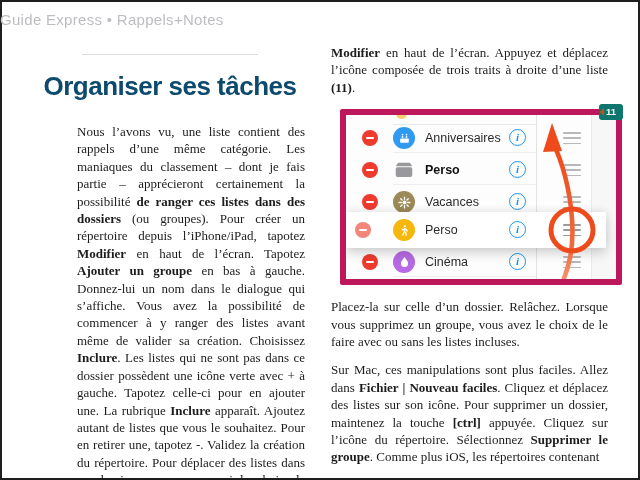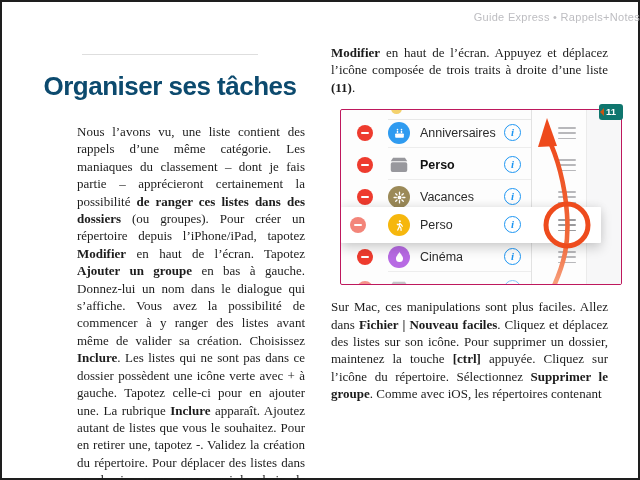--- a/index.html
+++ b/index.html
@@ -1,35 +1,35 @@
 <!DOCTYPE html>
 <html><head>
 <meta charset="utf-8">
 <style>
   html,body{margin:0;padding:0;background:#e8e8e8;}
   .page{position:relative;width:640px;height:480px;background:#ffffff;overflow:hidden;
         box-shadow:inset 0 0 0 2px #1e1e1e;font-family:"Liberation Serif",serif;color:#1c1c1c;}
   
-  .running-head{position:absolute;top:11px;left:0;right:0;text-align:right;
-        font-family:"Liberation Sans",sans-serif;font-size:11px;color:#bdbdc1;letter-spacing:.3px;}
+  .running-head{position:absolute;top:11px;left:0;right:0;text-align:left;
+        font-family:"Liberation Sans",sans-serif;font-size:15px;color:#bdbdc1;letter-spacing:.3px;}
   
   .col-left{position:absolute;left:35px;top:46px;width:270px;}
   .col-right{position:absolute;left:331px;top:44px;width:277px;}
   .chapter-label{text-align:center;font-family:"Liberation Sans",sans-serif;
         font-size:11.5px;font-weight:700;color:#3f3f3f;letter-spacing:.2px;}
   .chapter-rule{width:176px;margin:8px auto 0;border:0;border-top:1px solid #dedede;}
   .page-title{margin:16px 0 0;text-align:center;font-family:"Liberation Sans",sans-serif;
         font-size:26px;font-weight:700;letter-spacing:-.5px;color:#0c4a6e;}
   p.body{margin:0;font-size:13px;line-height:17.4px;text-align:justify;}
   p.body b{font-weight:700;}
   .col-left p.body{margin-top:21px;margin-left:42px;}
   .col-right p.body + p.body{margin-top:11px;}
   
   .figure-wrap{position:relative;margin:13px 0 13px 9px;width:282px;height:176px;}
-  .figure{position:absolute;inset:0;background:#fdfdfd;border:1px solid #be185d;
+  .figure{position:absolute;inset:0;background:#fdfdfd;border:6px solid #be185d;
         border-radius:2px;overflow:hidden;font-family:"Liberation Sans",sans-serif;}
   .fig-vline{position:absolute;left:190px;top:0;bottom:0;width:1px;background:#e2e2e2;}
   .fig-right-strip{position:absolute;left:245px;top:0;bottom:0;right:0;background:#f7f7f8;border-left:1px solid #ebebeb;}
   .fig-top-sep{position:absolute;top:9px;left:47px;width:143px;height:1px;background:#e8e8e8;}
   .fig-top-dot{position:absolute;top:-3px;left:50px;width:11px;height:7px;border-radius:0 0 6px 6px;background:#f0c33c;opacity:.75;}
   .fig-row{position:absolute;left:0;width:282px;height:30px;}
   .fig-row .rowsep{position:absolute;bottom:0;left:47px;width:143px;height:1px;background:#ededed;}
   .minus{position:absolute;left:16px;top:50%;margin-top:-8px;width:16px;height:16px;border-radius:50%;background:#ee3b2e;}
   .minus i{position:absolute;left:4px;top:7px;width:8px;height:2px;border-radius:1px;background:#fff;}
   .licon{position:absolute;left:47px;top:50%;margin-top:-11px;width:22px;height:22px;border-radius:50%;
@@ -210,16 +210,17 @@
             </linearGradient>
           </defs>
           <path d="M212 178 C224 152 228 132 226 104 C224 74 216 46 207 28" fill="none" stroke="url(#ag)" stroke-width="4.6" stroke-linecap="round"></path>
           <polygon points="197,37 206,8 216,36" fill="#ee4a1c"></polygon>
           <circle cx="226" cy="115" r="21" fill="none" stroke="#ee4b1d" stroke-width="5"></circle>
         </svg>
       </div>
       <div class="fig-badge">11</div>
     </div>
 
-    <p class="body"><span>Sur Mac, ces manipulations sont plus faciles. Allez dans </span><b>Fichier | Nouveau faciles</b><span>. Cliquez et déplacez des listes sur son icône. Pour supprimer un dossier, maintenez la touche </span><b>[ctrl]</b><span> appuyée. Cliquez sur l’icône du répertoire. Sélectionnez </span><b>Supprimer le groupe</b><span>. Comme avec iOS, les répertoires contenant</span></p>
+    <p class="body"><span>Placez-la sur celle d’un dossier. Relâchez. Lorsque vous supprimez un groupe, vous avez le choix de le faire avec ou sans les listes incluses.</span></p>
+    <p class="body"><span>Sur Mac, ces manipulations sont plus faciles. Allez dans </span><b>Fichier | Nouveau faciles</b><span>. Cliquez et déplacez des listes sur son icône. Pour supprimer un dossier, maintenez la touche </span><b>[ctrl]</b><span> appuyée. Cliquez sur l’icône du répertoire. Sélectionnez </span><b>Supprimer le groupe</b><span>. Comme plus iOS, les répertoires contenant</span></p>
   </div>
 
 </div>
 
 </body></html>

